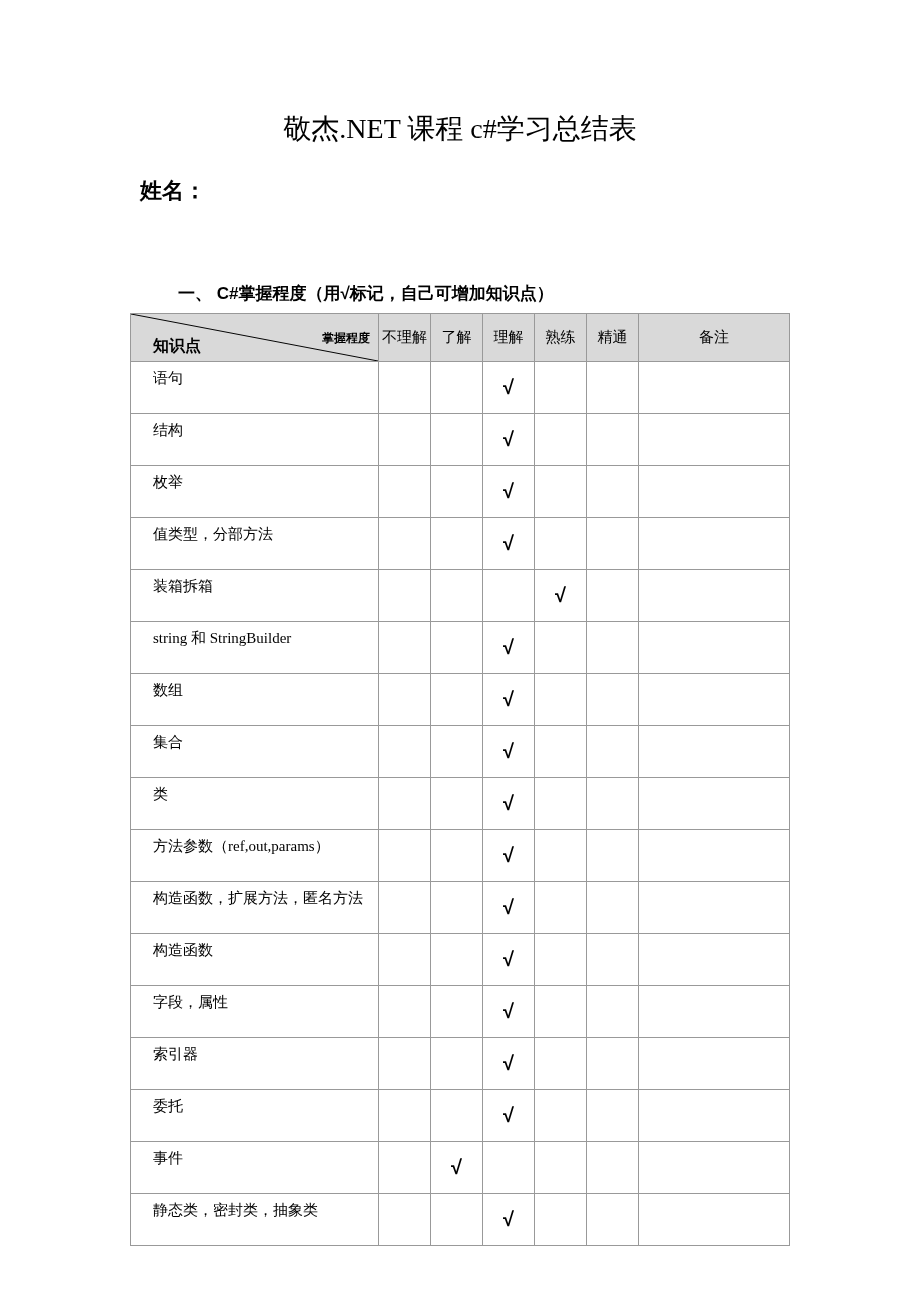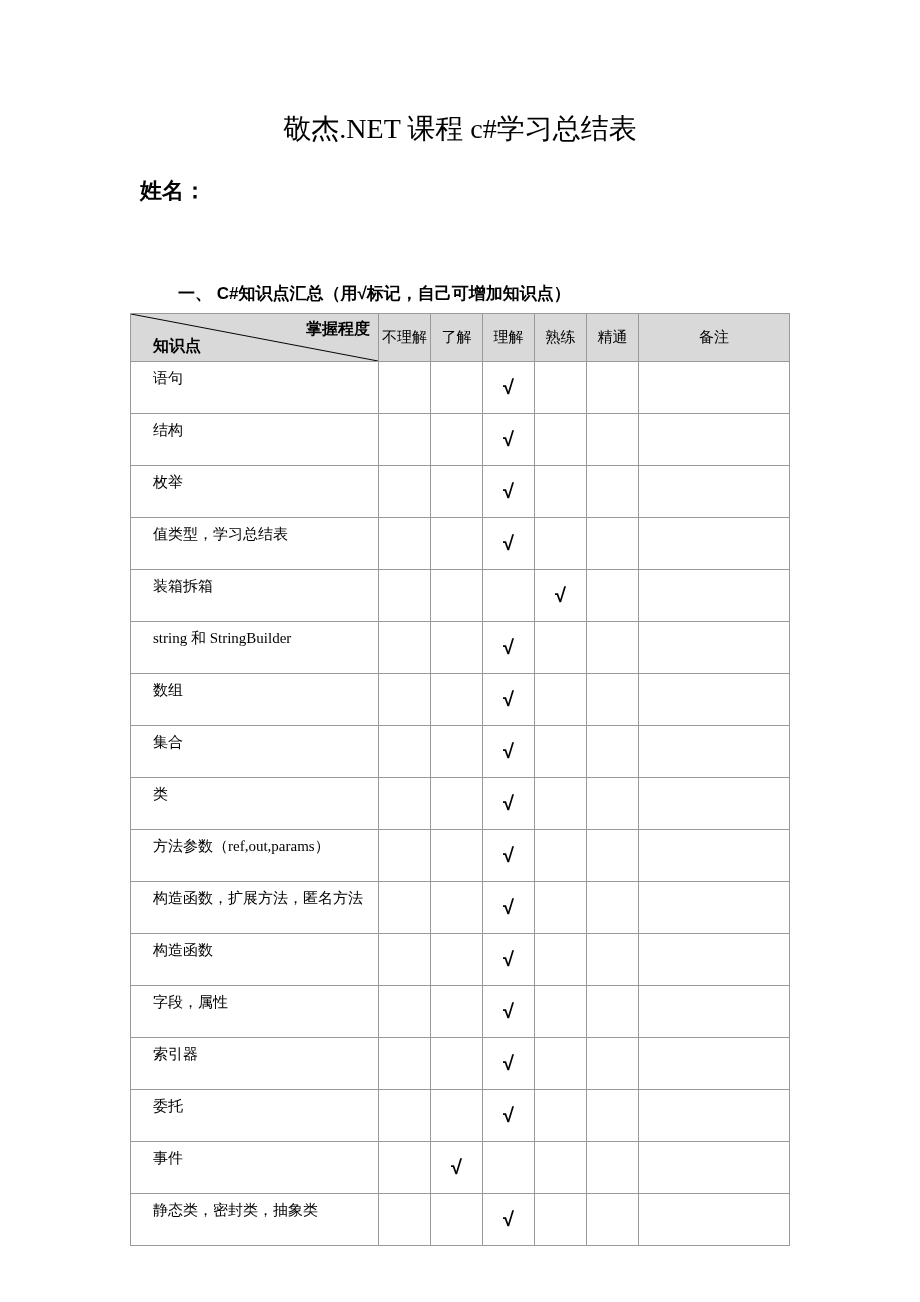--- a/index.html
+++ b/index.html
@@ -60,23 +60,23 @@
     }
     th.diag-cell svg {
       position: absolute;
       top: 0;
       left: 0;
       width: 100%;
       height: 100%;
     }
     th.diag-cell .top-label {
       position: absolute;
-      top: 5px;
+      top: 16px;
       right: 8px;
-      font-size: 16px;
+      font-size: 12px;
       font-weight: bold;
     }
     th.diag-cell .bottom-label {
       position: absolute;
       bottom: 4px;
       left: 22px;
       font-size: 16px;
       font-weight: bold;
     }
     .col-topic { width: 248px; }
@@ -112,21 +112,21 @@
   </style>
 </head>
 <body>
 
 <h1 class="doc-title">敬杰.NET 课程 c#学习总结表</h1>
 
 <div class="name-label">姓名：</div>
 
 <div class="section-heading">
   <span>一、</span>
-  <span>C#知识点汇总（用√标记，自己可增加知识点）</span>
+  <span>C#掌握程度（用√标记，自己可增加知识点）</span>
 </div>
 
 <table>
   <colgroup>
     <col class="col-topic">
     <col class="col-level">
     <col class="col-level">
     <col class="col-level">
     <col class="col-level">
     <col class="col-level">
@@ -196,21 +196,21 @@
       <tr>
         <td class="topic-cell">枚举</td>
         <td class="check-cell"></td>
         <td class="check-cell"></td>
         <td class="check-cell">√</td>
         <td class="check-cell"></td>
         <td class="check-cell"></td>
         <td></td>
       </tr>
       <tr>
-        <td class="topic-cell">值类型，学习总结表</td>
+        <td class="topic-cell">值类型，分部方法</td>
         <td class="check-cell"></td>
         <td class="check-cell"></td>
         <td class="check-cell">√</td>
         <td class="check-cell"></td>
         <td class="check-cell"></td>
         <td></td>
       </tr>
       <tr>
         <td class="topic-cell">装箱拆箱</td>
         <td class="check-cell"></td>

